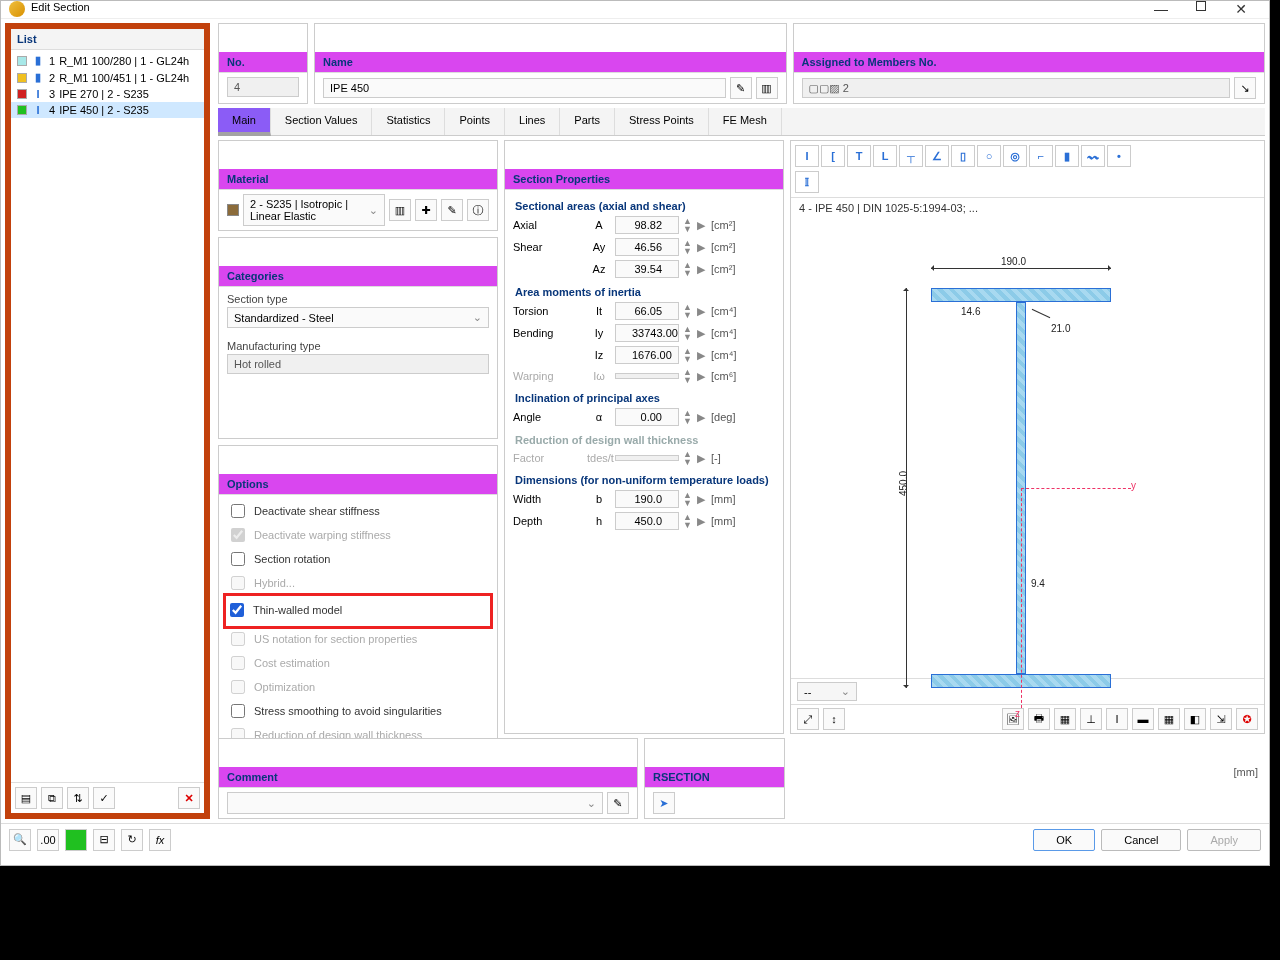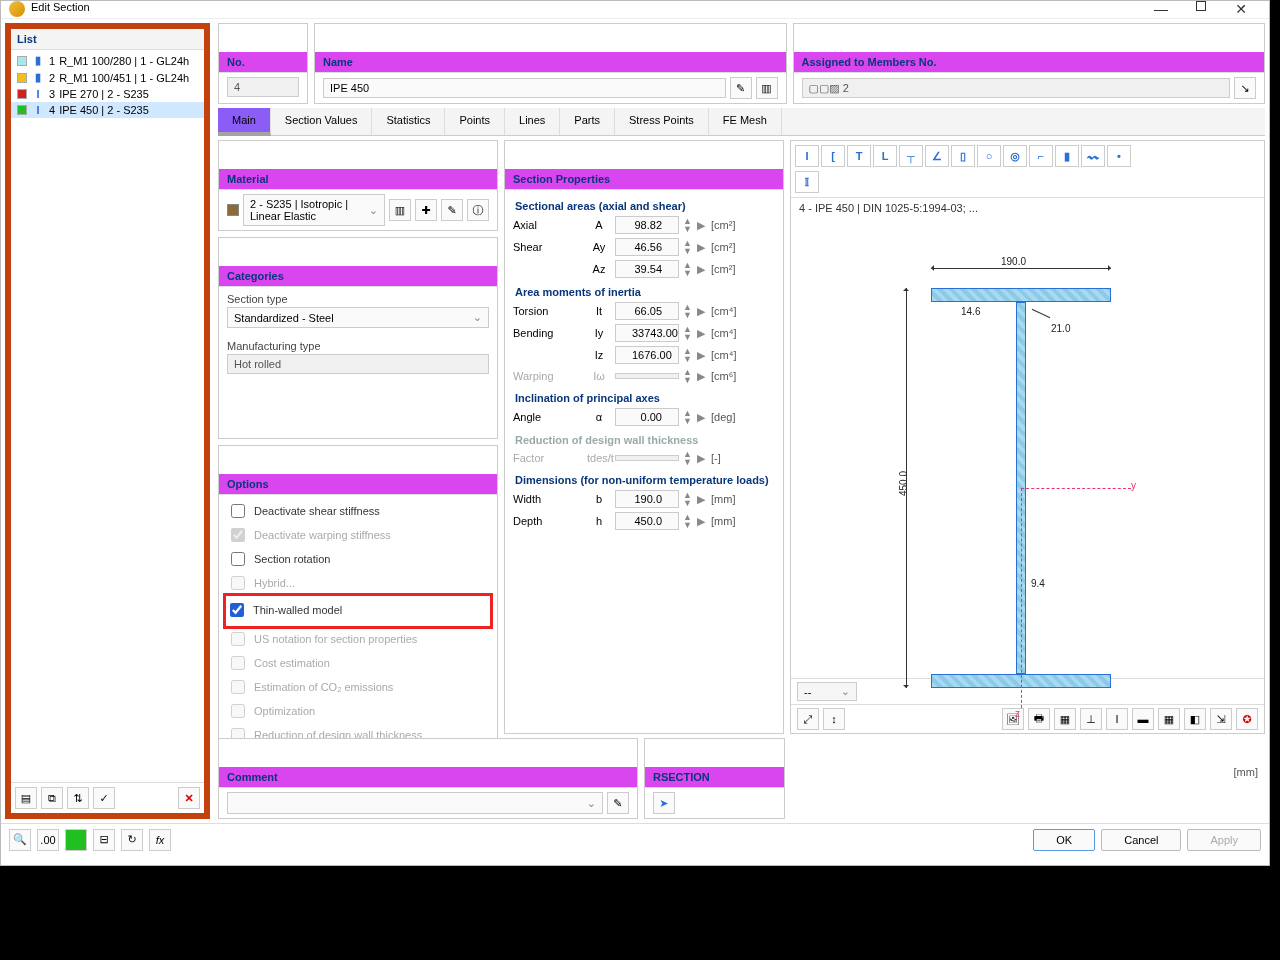--- a/index.html
+++ b/index.html
@@ -238,27 +238,27 @@
                 </div>
                 <div>
                   <label class="dis">
                     <input type="checkbox" disabled="" style="">
                     <span>Cost estimation</span>
                   </label>
                 </div>
                 <div>
                   <label class="dis">
                     <input type="checkbox" disabled="" style="">
-                    <span>Estimation of CO₂ emissions</span>
-                  </label>
-                </div>
-                <div>
-                  <label class="dis">
-                    <input type="checkbox" disabled="" style="">
                     <span>Optimization</span>
+                  </label>
+                </div>
+                <div>
+                  <label>
+                    <input type="checkbox" style="">
+                    <span>Stress smoothing to avoid singularities</span>
                   </label>
                 </div>
                 <div>
                   <label class="dis">
                     <input type="checkbox" disabled="" style="">
                     <span>Reduction of design wall thickness</span>
                   </label>
                 </div>
               </div>
           </div>

